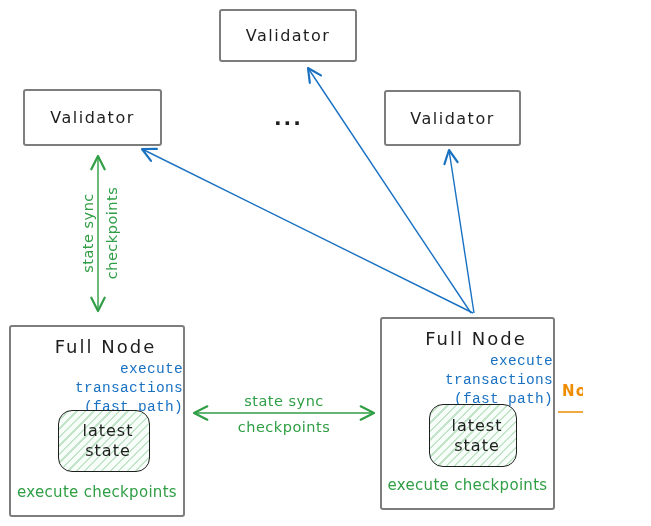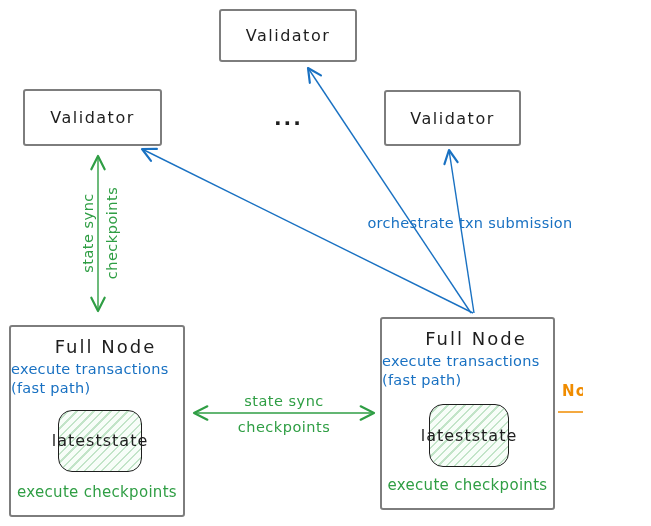--- a/index.html
+++ b/index.html
@@ -22,35 +22,35 @@
     font-size:16px; letter-spacing:1.5px;
   }
   .ellipsis{
     position:absolute; font-size:20px; font-weight:bold; letter-spacing:2px;
   }
   .fn-title{
     position:absolute; left:0; right:0; text-align:center;
     font-size:18px; letter-spacing:2px; font-weight:500;padding-left:17px;
   }
   .fn-exec{
-    position:absolute; left:0; right:0; text-align:left;
-    font-size:14.5px; line-height:19px; color:var(--blue); letter-spacing:0.3px;
+    position:absolute; left:0; right:0; text-align:right;
+    font-size:14.5px; line-height:19px; color:var(--blue); letter-spacing:0.3px;font-family:Liberation Mono, monospace;
   }
   .fn-footer{
     position:absolute; left:0; right:0; text-align:center;
     font-size:15px; color:var(--green); letter-spacing:0.3px;margin-top:40px;
   }
   .latest-state{
     position:absolute; border:1.6px solid #1e1e1e; border-radius:14px;
     background-color:#fbfffb;
     background-image:repeating-linear-gradient(135deg,
       rgba(47,158,68,0.28) 0px, rgba(47,158,68,0.28) 1.5px,
       rgba(247,253,248,0.95) 1.5px, rgba(247,253,248,0.95) 6px);
-    display:flex; flex-direction:row; align-items:center; justify-content:center;
-    font-size:16px; line-height:20px; letter-spacing:1px;
+    display:flex; flex-direction:column; align-items:center; justify-content:center;
+    font-size:16px; line-height:20px; letter-spacing:1px;padding-left:8px;
   }
   .edge-label{position:absolute; text-align:center;}
   .lbl-green{color:var(--green);}
   .lbl-blue{color:var(--blue);}
   .lbl-orange{color:var(--orange); font-weight:bold;}
   .two-line{font-size:14.5px; line-height:26px; letter-spacing:0.5px;}
   .v-rotate{
     transform:translate(-50%,-50%) rotate(-90deg); transform-origin:center;
     white-space:nowrap; font-size:14.5px; line-height:24px; letter-spacing:0.5px;
   }
@@ -127,17 +127,16 @@
   <div class="edge-label lbl-green v-rotate" style="left:100px; top:233px;">
     <div>state sync</div>
     <div>checkpoints</div>
   </div>
 
   <div class="edge-label lbl-green two-line" style="left:214px; top:388px; width:140px;">
     <div>state sync</div>
     <div>checkpoints</div>
   </div>
 
-  <div class="edge-label lbl-blue" style="left:362px; top:215px; width:216px; font-size:14.5px; letter-spacing:0.3px;">orchestrate txn submission</div>
 
   <div class="edge-label lbl-orange" style="left:560px; top:382px; width:52px; font-size:15px; letter-spacing:1px;">Node</div>
 
 </div>
 
 </body></html>

